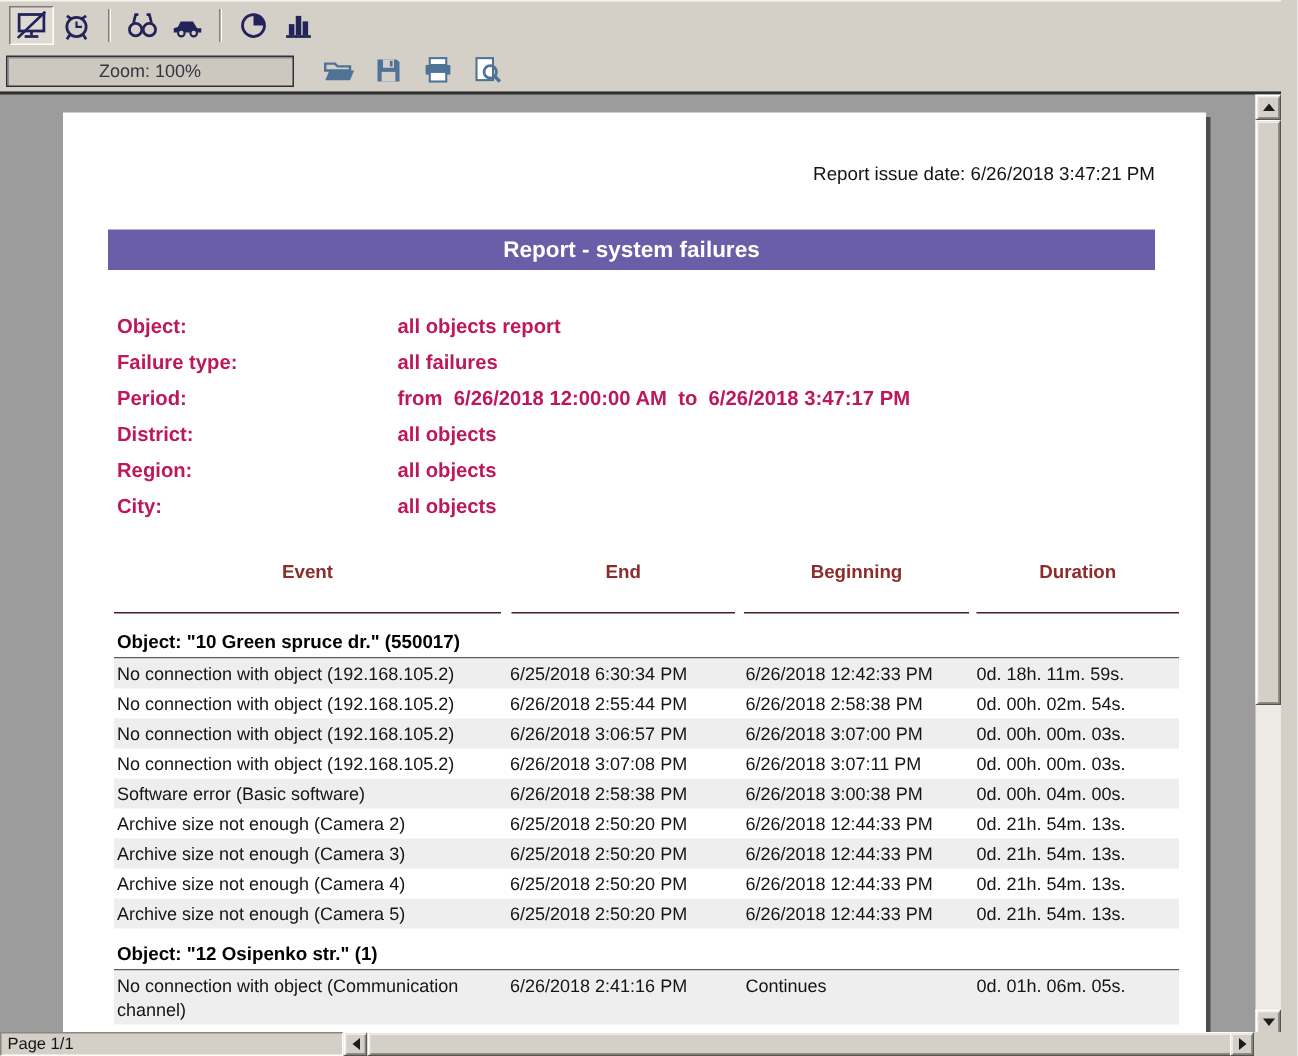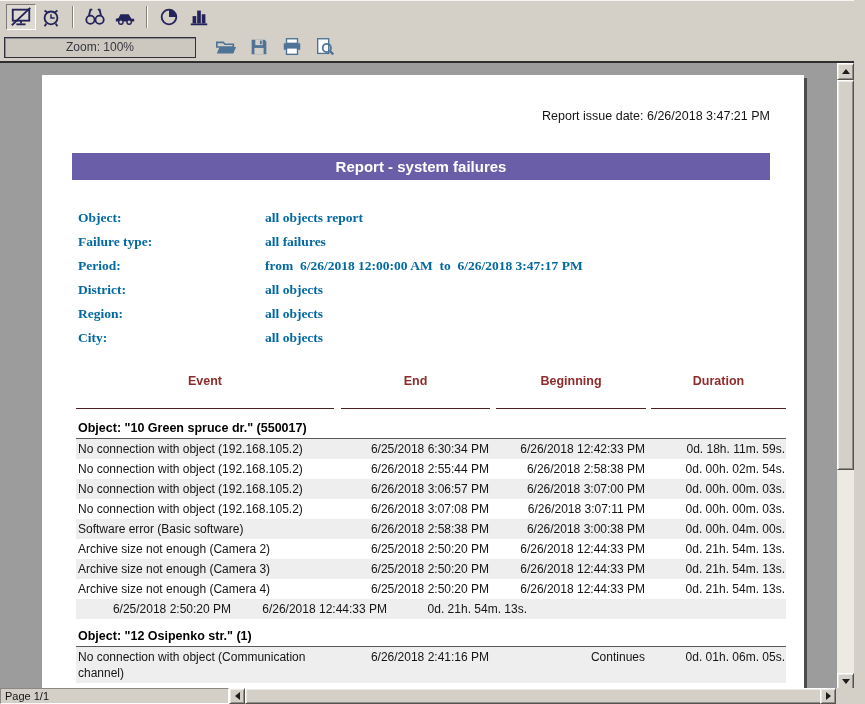--- a/index.html
+++ b/index.html
@@ -26,40 +26,40 @@
   .content { position:relative; height:627px; background:#9c9c9c; border-top:2px solid #2f2f2f; overflow:hidden; }
   .page { position:absolute; left:42px; top:12px; width:762px; height:645px; background:#ffffff;
           box-shadow:3px 3px 0 #4c4c4c; overflow:hidden; }
 
   
   .issue-date { margin:34px 34px 0 0; text-align:right; font-size:12.5px; color:#141414; }
   .title-bar { margin:30px 34px 0 30px; height:27px; background:#6a5ea8;
                display:flex; align-items:center; justify-content:center; }
   .title-bar span { color:#ffffff; font-size:15px; font-weight:bold; }
   .fields { margin:26px 0 0 36px; }
-  .field-row { height:24px; line-height:24px; font-size:13.5px; font-weight:bold; color:#0369a1;font-family:Liberation Serif, serif; }
+  .field-row { height:24px; line-height:24px; font-size:13.5px; font-weight:bold; color:#be185d; }
   .flabel { display:inline-block; width:187px; }
   .fvalue { white-space:pre-wrap; }
 
   .rtable { margin:24px 0 0 34px; width:710px; font-size:12px; color:#141414; }
   .rhead { display:flex; }
   .hcell { font-weight:bold; color:#8e2b2b; font-size:12.5px; text-align:center;
            padding-bottom:20px; border-bottom:1px solid #4a2020; }
   .c-event { width:258px; }
   .c-begin { width:150px; margin-left:6px; }
   .c-end   { width:149px; margin-left:7px; }
   .c-dur   { width:135px; margin-left:5px; }
   .group-header { margin-top:7px; padding:3px 2px 3px 2px; font-size:12.5px; font-weight:bold;
                   color:#000000; border-bottom:1px solid #5a5a5a; }
   .group-header:first-child { margin-top:9px; }
   .drow { display:flex; align-items:flex-start; padding:2px 0; }
   .drow.shaded { background:#eeeeee; }
   .dcell { line-height:16px; }
   .dcell.c-event { padding-left:2px; }
-  .dcell.c-begin, .dcell.c-end, .dcell.c-dur { text-align:right; padding-right:1px; }
+  .dcell.c-begin, .dcell.c-end, .dcell.c-dur { padding-right:1px; }
 
   
   .vscroll { position:absolute; top:0; right:0; width:17px; height:627px; background:#eceae3; }
   .sbtn, .vthumb, .hthumb { background:#d4d0c8; border:1px solid;
         border-color:#ffffff #55534d #55534d #ffffff;
         box-shadow: inset 1px 1px 0 #eceae4, inset -1px -1px 0 #8f8d87; }
   .sbtn { position:absolute; width:17px; height:17px; display:flex; align-items:center; justify-content:center; cursor:pointer; }
   .sbtn.up { top:0; left:0; }
   .sbtn.down { bottom:0; left:0; }
   .vthumb { position:absolute; top:17px; left:0; width:17px; height:390px; cursor:pointer; }
@@ -272,20 +272,21 @@
               <div class="dcell c-end">6/26/2018 12:44:33 PM</div>
               <div class="dcell c-dur">0d. 21h. 54m. 13s.</div>
             </div>
             <div class="drow">
               <div class="dcell c-event">Archive size not enough (Camera 4)</div>
               <div class="dcell c-begin">6/25/2018 2:50:20 PM</div>
               <div class="dcell c-end">6/26/2018 12:44:33 PM</div>
               <div class="dcell c-dur">0d. 21h. 54m. 13s.</div>
             </div>
             <div class="drow shaded">
+              <div class="dcell c-event">Archive size not enough (Camera 5)</div>
               <div class="dcell c-begin">6/25/2018 2:50:20 PM</div>
               <div class="dcell c-end">6/26/2018 12:44:33 PM</div>
               <div class="dcell c-dur">0d. 21h. 54m. 13s.</div>
             </div>
             <div class="group-header">Object: "12 Osipenko str." (1)</div>
             <div class="drow shaded">
               <div class="dcell c-event">No connection with object (Communication channel)</div>
               <div class="dcell c-begin">6/26/2018 2:41:16 PM</div>
               <div class="dcell c-end">Continues</div>
               <div class="dcell c-dur">0d. 01h. 06m. 05s.</div>

